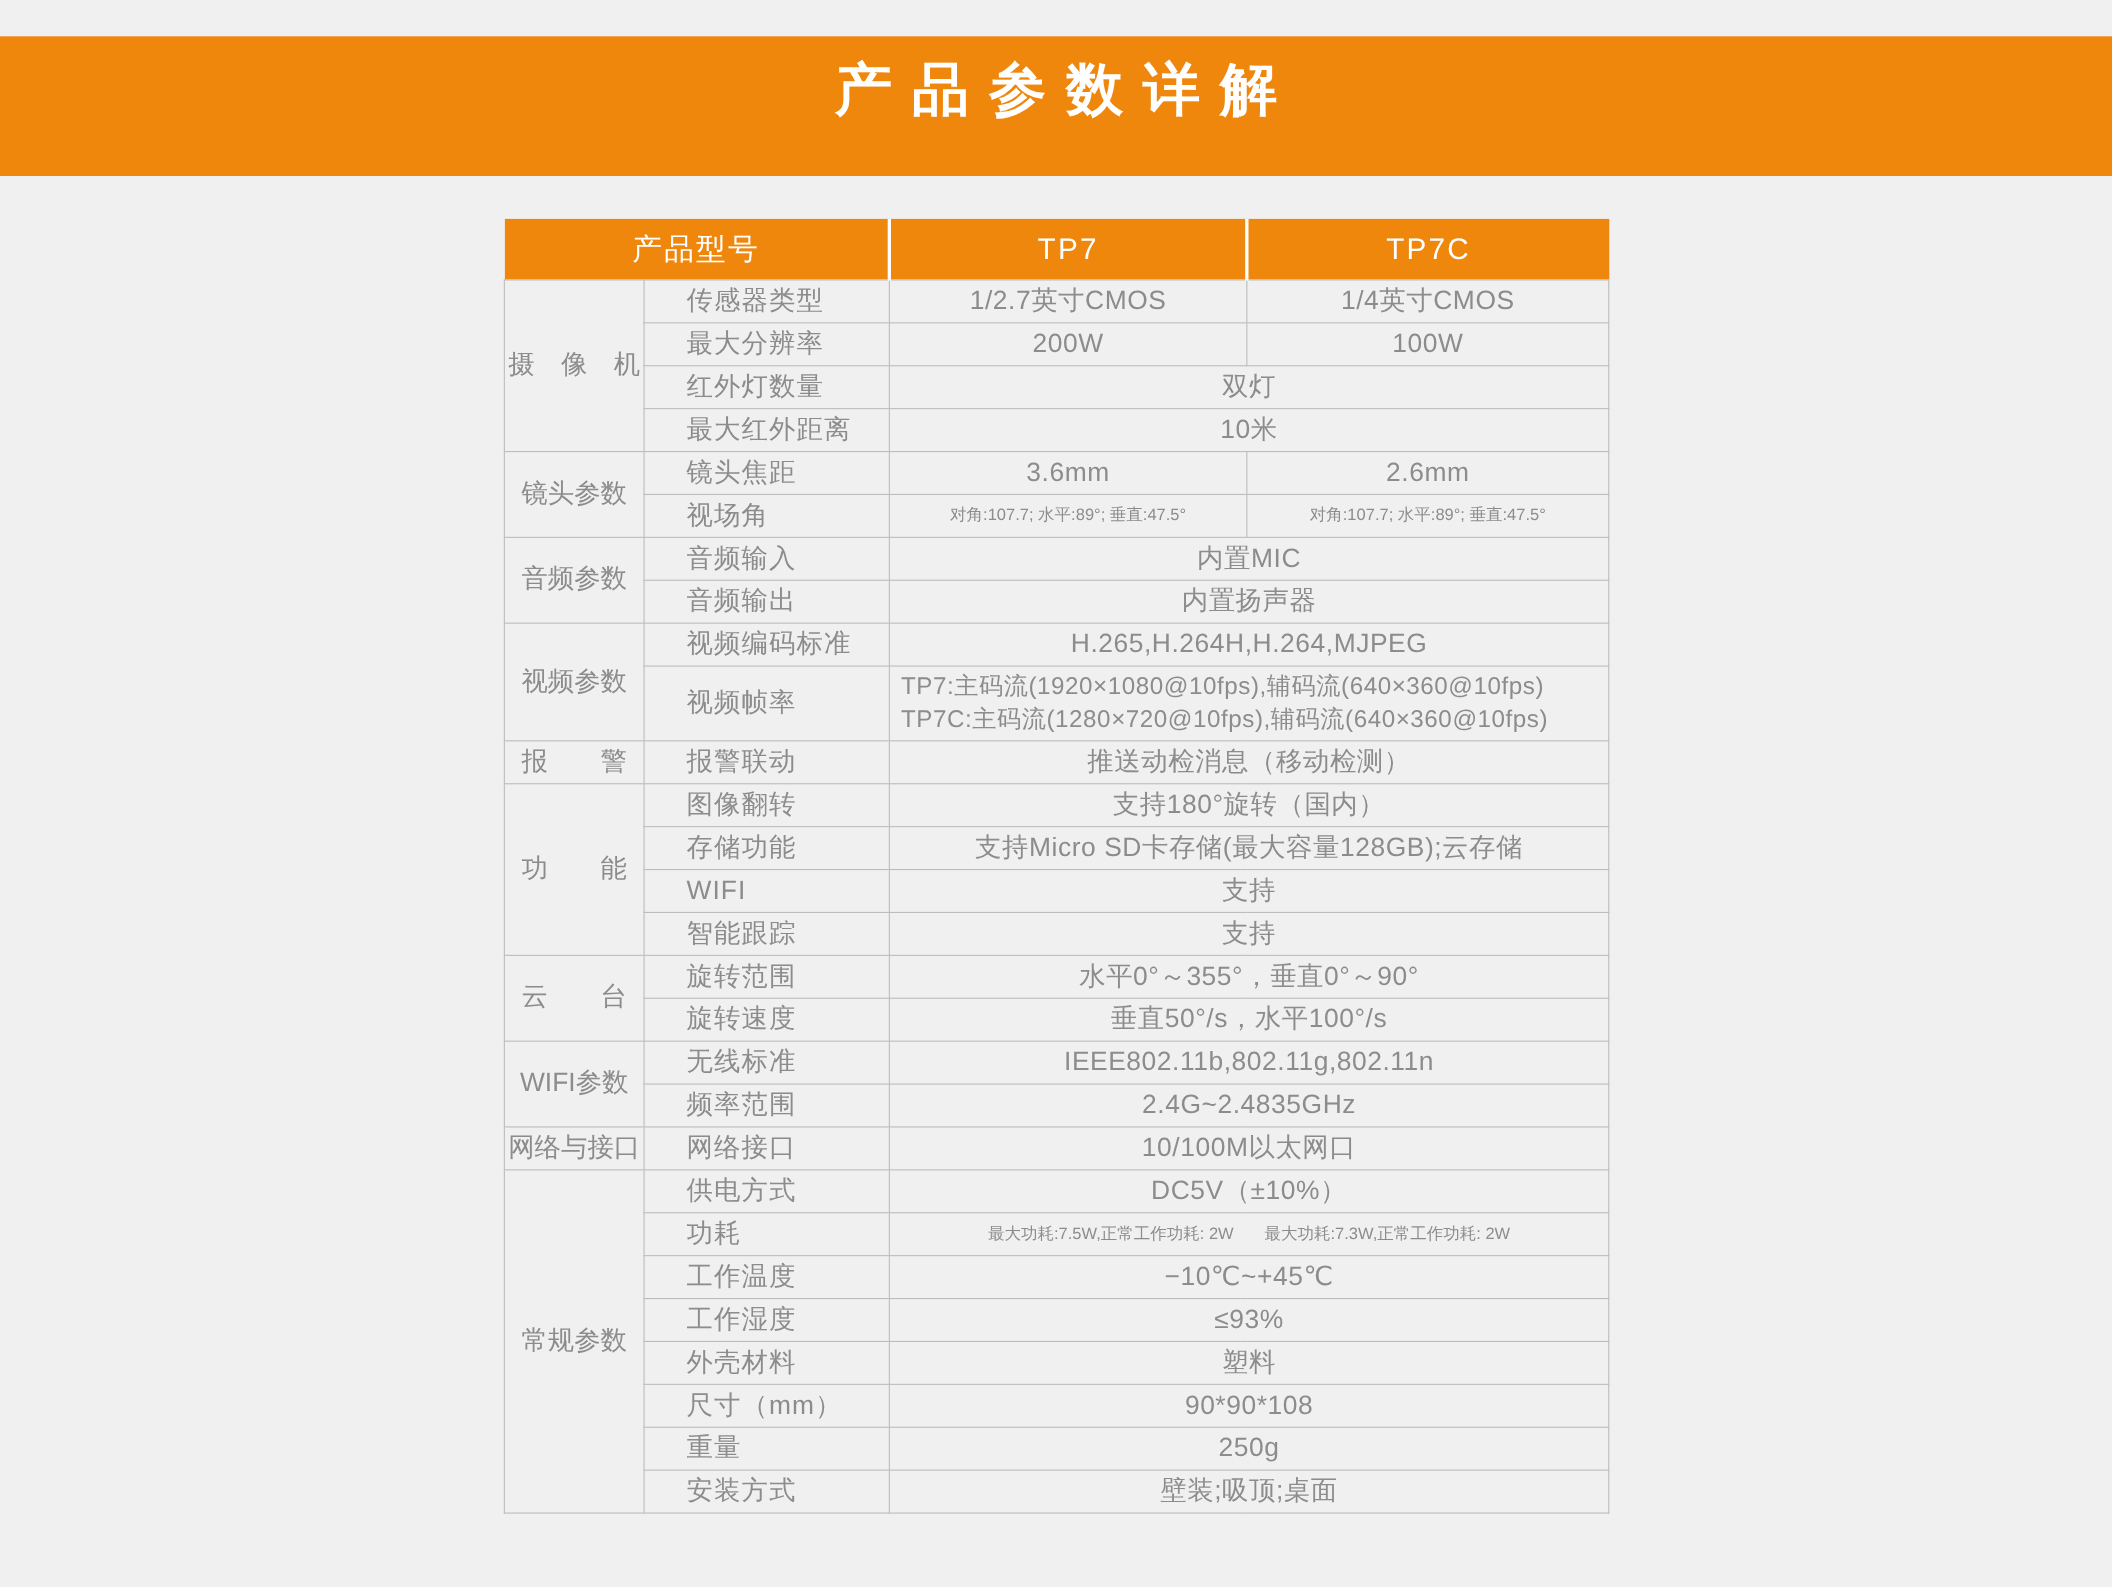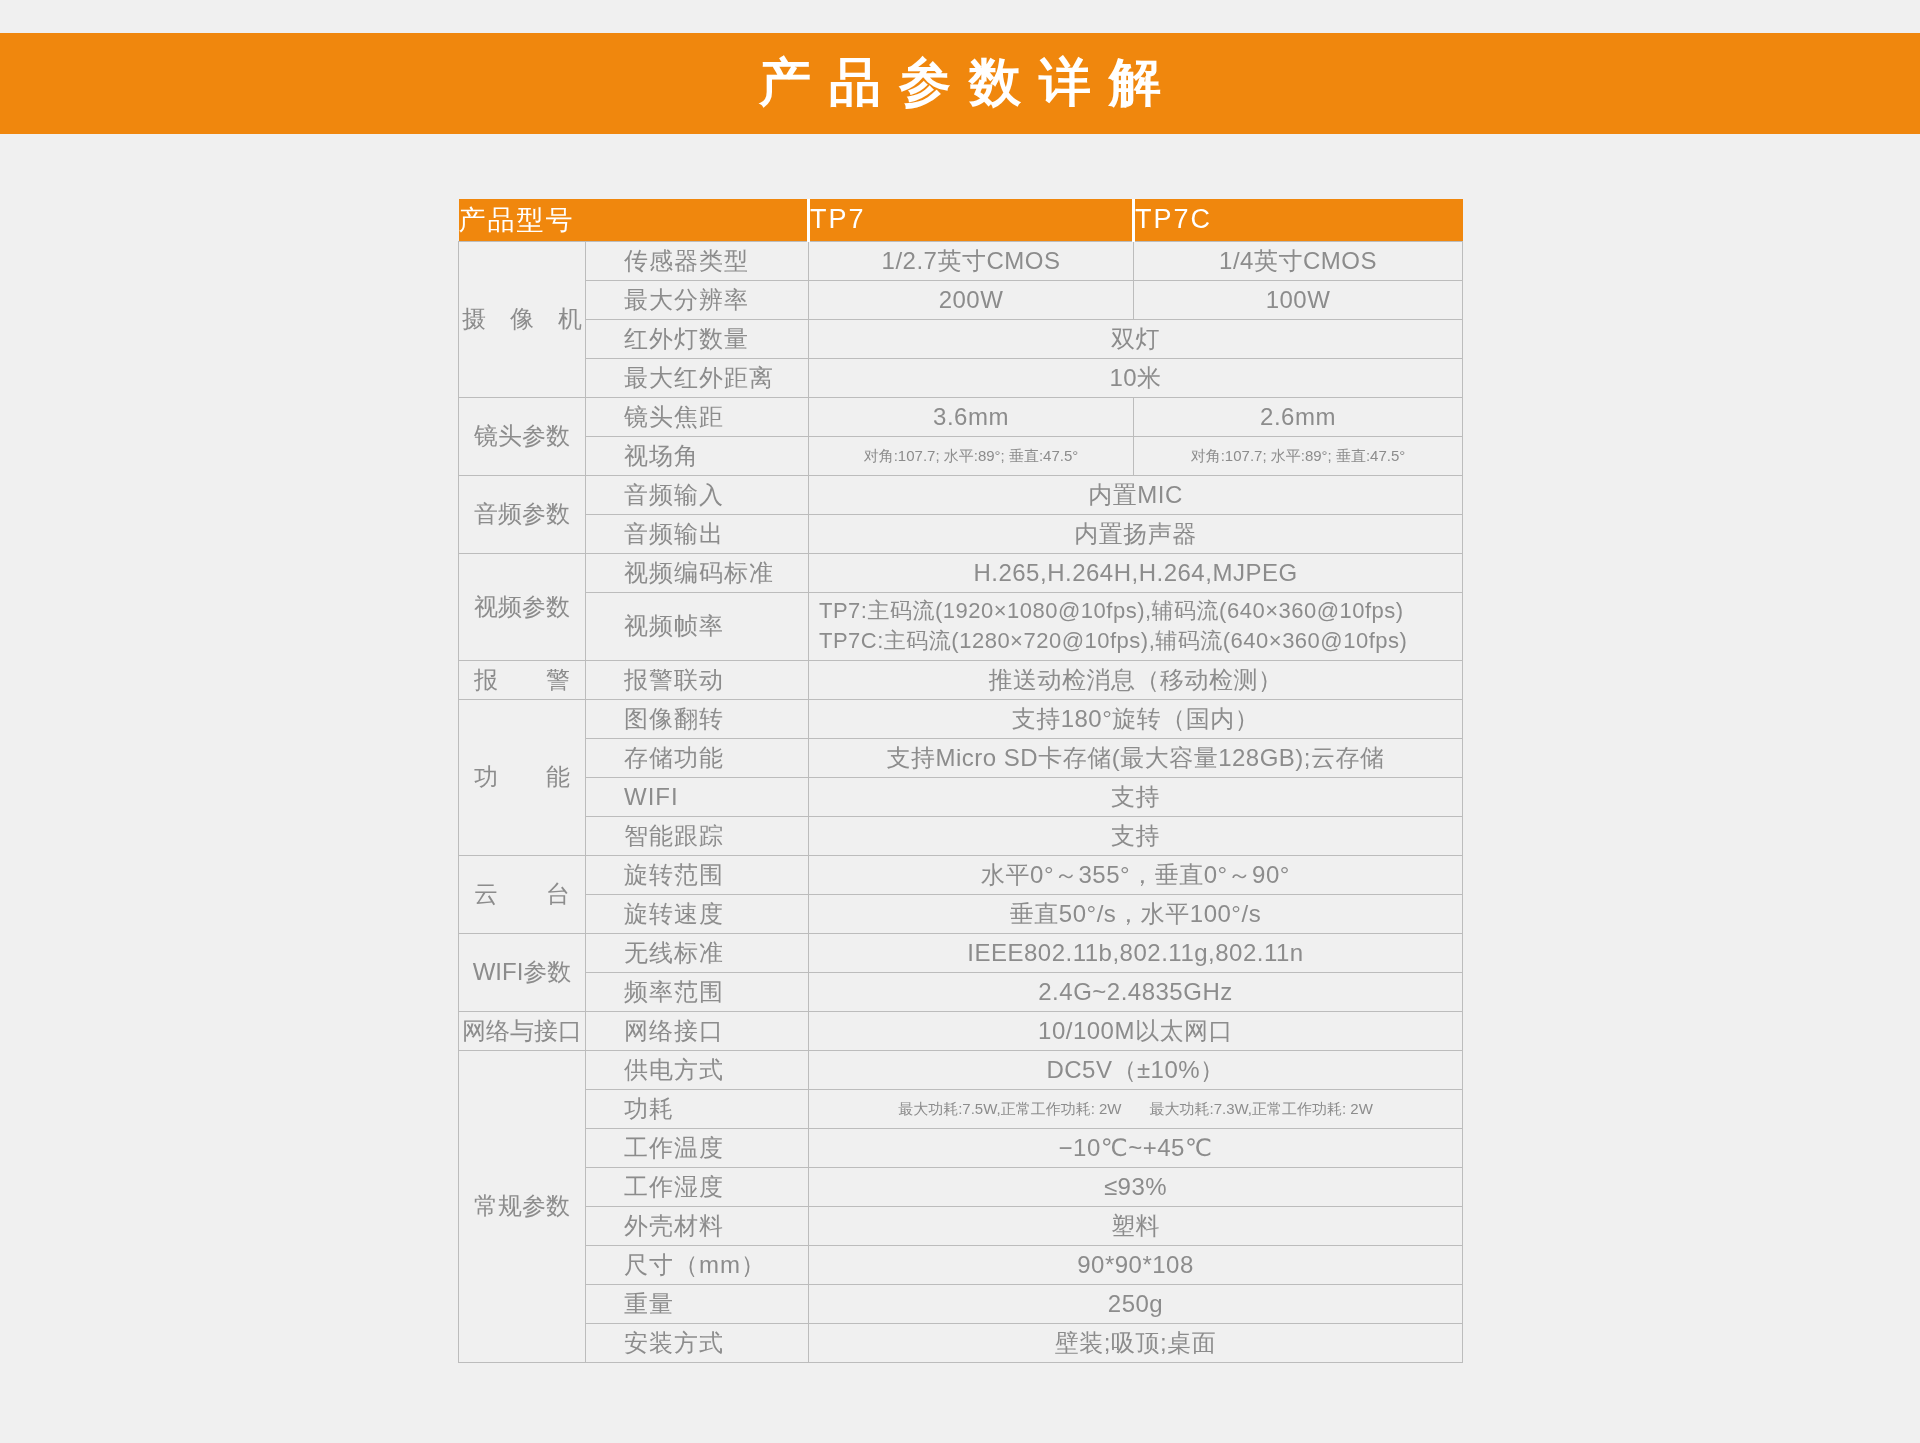--- a/index.html
+++ b/index.html
@@ -4,21 +4,21 @@
 <style>
   * { margin:0; padding:0; box-sizing:border-box; }
   html,body { width:1920px; height:1443px; }
   body {
     position:relative;
     background:#f0f0f0;
     font-family:"Liberation Sans","DejaVu Sans",sans-serif;
     color:#8c8c8c;
   }
   .banner {
-    position:absolute; left:0; top:33px; width:1920px; height:101px;
+    position:absolute; left:0; top:33px; width:1920px; height:127px;
     background:#f0870d; text-align:center; overflow:hidden;
   }
   .banner-title {
     margin-top:22px;
     font-size:52px; line-height:54px; font-weight:bold;
     color:#ffffff; letter-spacing:18px; text-indent:18px;
   }
   .banner-subtitle {
     margin-top:7px;
     font-size:22px; line-height:24px;
@@ -29,22 +29,22 @@
     width:1004px; table-layout:fixed;
     border-collapse:collapse;
     font-size:24px; color:#8c8c8c;
   }
   col.c-cat   { width:127px; }
   col.c-param { width:223px; }
   col.c-tp7   { width:325px; }
   col.c-tp7c  { width:329px; }
   th {
     background:#f0870d; color:#ffffff;
-    height:42px; font-size:27px; font-weight:normal;
-    text-align:left; border:none; letter-spacing:2px;
+    height:55px; font-size:27px; font-weight:normal;
+    text-align:center; border:none; letter-spacing:2px;
   }
   th.sep { border-left:3px solid #ffffff;margin-top:45px; }
   td {
     border:1px solid #bcbcbc;
     height:39px; text-align:center;
     font-size:24px; line-height:1.15;
     overflow:hidden; white-space:nowrap;
   }
   td.cat   { letter-spacing:0; padding:0 2px;margin-left:36px; }
   td.param { text-align:left; padding-left:38px; letter-spacing:1px; }

